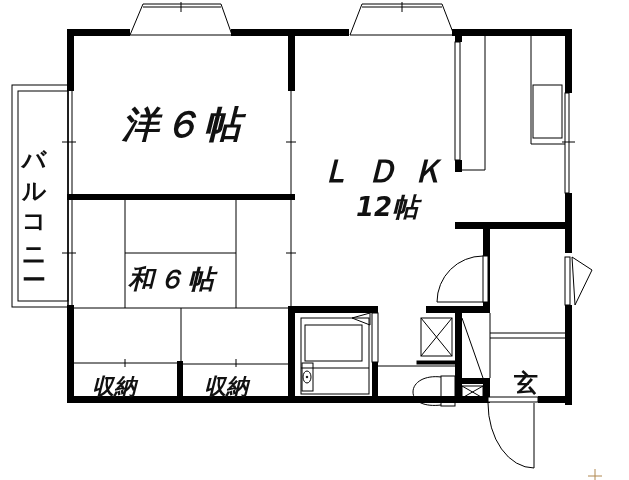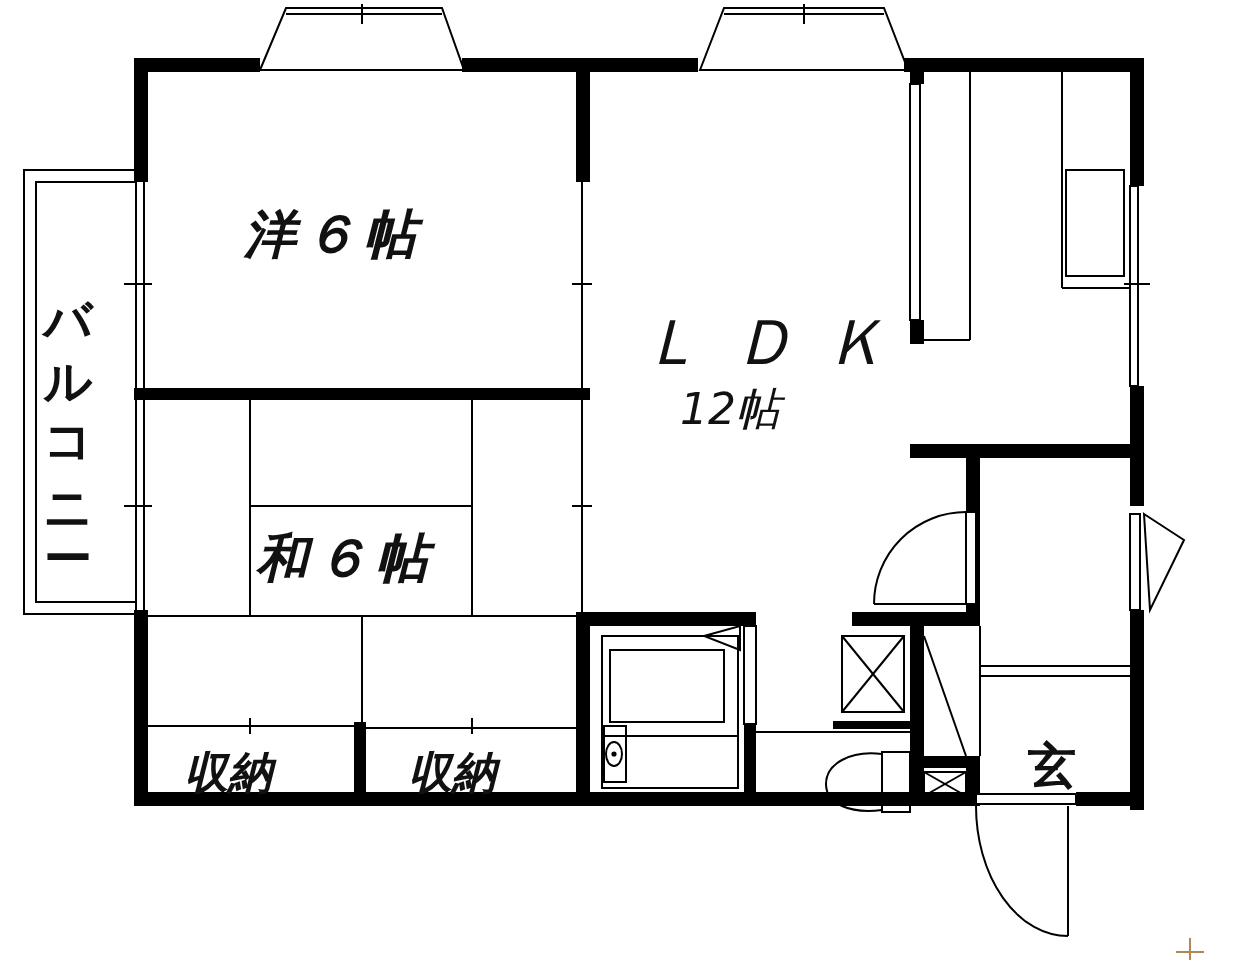--- a/index.html
+++ b/index.html
@@ -1,22 +1,22 @@
 <!DOCTYPE html>
 <html><head>
 <meta charset="utf-8">
 <style>
   html, body { margin: 0; padding: 0; background: #ffffff; }
   body { width: 629px; height: 480px; position: relative; overflow: hidden; font-family: "DejaVu Sans", sans-serif; }
   #plan { position: absolute; left: 0; top: 0; width: 629px; height: 480px; }
   .label { position: absolute; font-weight: bold; font-style: italic; color: #111; white-space: nowrap; font-family: "DejaVu Sans", sans-serif; }
-  .room-western { left: 122px; top: 100px; font-size: 26px; letter-spacing: 4px; }
+  .room-western { left: 122px; top: 100px; font-size: 37px; letter-spacing: 4px; }
   .room-japanese { left: 128px; top: 262px; font-size: 26px; letter-spacing: 4px; }
-  .room-ldk { left: 320px; top: 150px; font-size: 32px; letter-spacing: 14px; font-weight: normal; }
-  .room-ldk-size { left: 340px; top: 190px; font-size: 22px; font-weight: normal; }
+  .room-ldk { left: 320px; top: 150px; font-size: 32px; letter-spacing: 14px; font-weight: bold; }
+  .room-ldk-size { left: 356px; top: 190px; font-size: 26px; font-weight: bold; }
   .closet1 { left: 92px; top: 372px; font-size: 22px; }
   .closet2 { left: 204px; top: 372px; font-size: 22px; }
   .entrance { left: 514px; top: 367px; font-size: 24px; font-style: normal; }
   .balcony { left: 25px; top: 133px; font-size: 24px; font-style: normal; width: 28px; text-align: center; line-height: 38px; writing-mode: vertical-rl; letter-spacing: 6px; }
 </style>
 </head>
 <body>
 
 <svg id="plan" viewBox="0 0 629 480" xmlns="http://www.w3.org/2000/svg">
 

